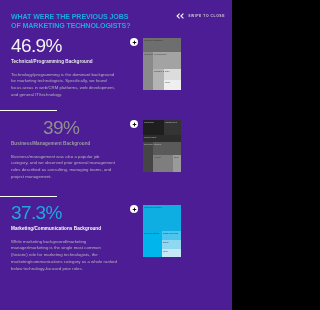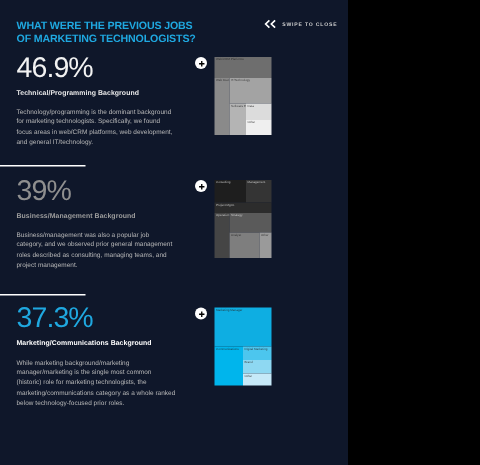--- a/index.html
+++ b/index.html
@@ -1,21 +1,21 @@
 <!DOCTYPE html>
 <html><head>
 <meta charset="utf-8">
 <style>
   html,body{margin:0;padding:0;background:#000;}
   body{
     width:232px;height:310px;overflow:hidden;
     font-family:"Liberation Sans",sans-serif;
     color:#ffffff;position:relative;
   }
-  .page{position:absolute;inset:0;background:#0f172a;}
+  .page{position:absolute;inset:0;background:#4c1d95;}
 
   
   .topbar{
     position:absolute;top:13px;right:7px;
     display:flex;align-items:center;gap:3px;
   }
   .swipe-arrows{display:flex;align-items:center;gap:0px;}
   .swipe-arrows svg{display:block;}
   .swipe-label{
     font-size:3.4px;letter-spacing:0.55px;font-weight:bold;
@@ -35,21 +35,21 @@
   .sec2{top:118px;}
   .sec3{top:203px;}
 
   .textcol{position:absolute;left:11px;top:0;width:106px;}
 
   .pct{
     font-weight:normal;font-size:19px;line-height:1;
     letter-spacing:-0.6px;margin:0;
   }
   .pct-white{color:#f2f2f2;}
-  .pct-grey{color:#8f8f8f;}
+  .pct-grey{color:#8f8f8f;margin-left:32px;}
   .pct-blue{color:#1fa8e0;}
 
   .subhead{
     font-size:4.6px;font-weight:bold;line-height:1.2;
     margin-top:4px;color:#e8e8e8;letter-spacing:0.05px;
   }
   .subhead-grey{color:#9d9d9d;}
   .subhead-blue{color:#ffffff;}
 
   .body{

